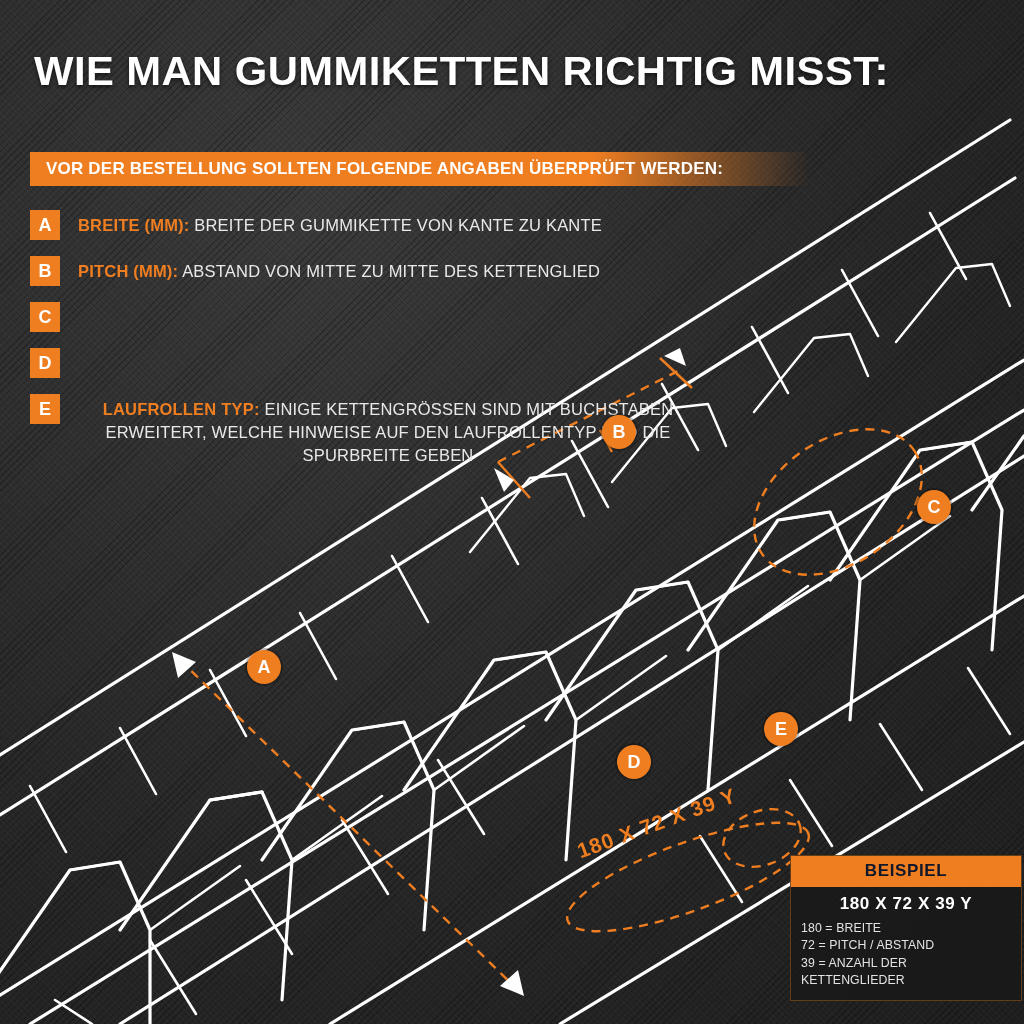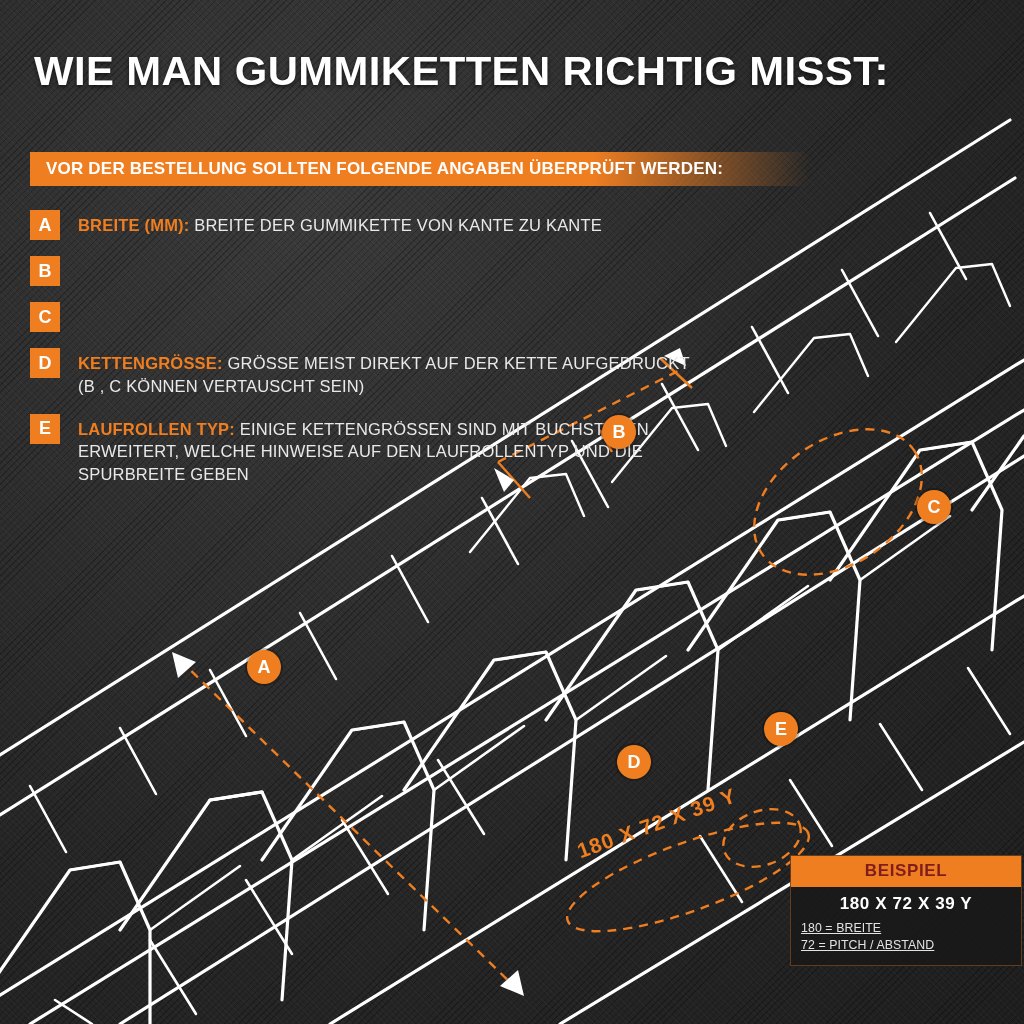--- a/index.html
+++ b/index.html
@@ -104,20 +104,21 @@
   }
 
   .legend-text {
     font-size: 16.5px;
     color: #e9e9e9;
     line-height: 1.38;
     letter-spacing: 0.2px;
     text-transform: uppercase;
     padding-top: 4px;
     max-width: 620px;
+    text-align: center;
   }
   .legend-text b {
     color: #ef7e21;
     font-weight: bold;
   }
 
   
   .marker {
     position: absolute;
     width: 34px;
@@ -156,21 +157,21 @@
   .example-box {
     position: absolute;
     left: 782px;
     top: 855px;
     width: 232px;
     background: rgba(24,24,24,0.82);
     border: 1px solid rgba(239,126,33,0.35);
   }
   .example-head {
     background: #ef7e21;
-    color: #7f1d1d;
+    color: #0f172a;
     font-size: 17px;
     font-weight: bold;
     text-align: center;
     padding: 5px 0 6px;
     letter-spacing: 0.6px;
     text-transform: uppercase;
   }
   .example-code {
     color: #ffffff;
     font-size: 17px;
@@ -181,21 +182,20 @@
   }
   .example-list {
     padding: 0 10px 10px 10px;
   }
   .example-list div {
     color: #e3e3e3;
     font-size: 12.3px;
     line-height: 1.42;
     text-transform: uppercase;
     letter-spacing: 0.1px;
-    text-decoration: underline;
   }
 </style>
 </head>
 <body>
 
 <div id="infographic">
 
   <svg id="track-svg" viewBox="0 0 1024 1024">
     <defs>
       <clipPath id="clipAll">
@@ -322,32 +322,32 @@
       <div class="legend-row">
         <div class="legend-key">A</div>
         <div class="legend-text">
           <b>BREITE (MM):</b>
           <span>BREITE DER GUMMIKETTE VON KANTE ZU KANTE</span>
         </div>
       </div>
 
       <div class="legend-row">
         <div class="legend-key">B</div>
+        <div class="legend-text">
+          <b>PITCH (MM):</b>
+          <span>ABSTAND VON MITTE ZU MITTE DES KETTENGLIED</span>
+        </div>
       </div>
 
       <div class="legend-row">
         <div class="legend-key">C</div>
       </div>
 
       <div class="legend-row">
         <div class="legend-key">D</div>
-        <div class="legend-text">
-          <b>KETTENGRÖßE:</b>
-          <span>GRÖßE MEIST DIREKT AUF DER KETTE AUFGEDRUCKT (B , C KÖNNEN VERTAUSCHT SEIN)</span>
-        </div>
       </div>
 
       <div class="legend-row">
         <div class="legend-key">E</div>
         <div class="legend-text">
           <b>LAUFROLLEN TYP:</b>
           <span>EINIGE KETTENGRÖßEN SIND MIT BUCHSTABEN ERWEITERT, WELCHE HINWEISE AUF DEN LAUFROLLENTYP UND DIE SPURBREITE GEBEN</span>
         </div>
       </div>
 
@@ -360,17 +360,18 @@
     <div class="marker" id="marker-e">E</div>
 
     <div class="printed-size">180 X 72 X 39 Y</div>
 
     <div class="example-box">
       <div class="example-head">BEISPIEL</div>
       <div class="example-code">180 X 72 X 39 Y</div>
       <div class="example-list">
         <div>180 = BREITE</div>
         <div>72 = PITCH / ABSTAND</div>
+        <div>39 = ANZAHL DER KETTENGLIEDER</div>
       </div>
     </div>
 
   </div>
 </div>
 
 </body></html>

